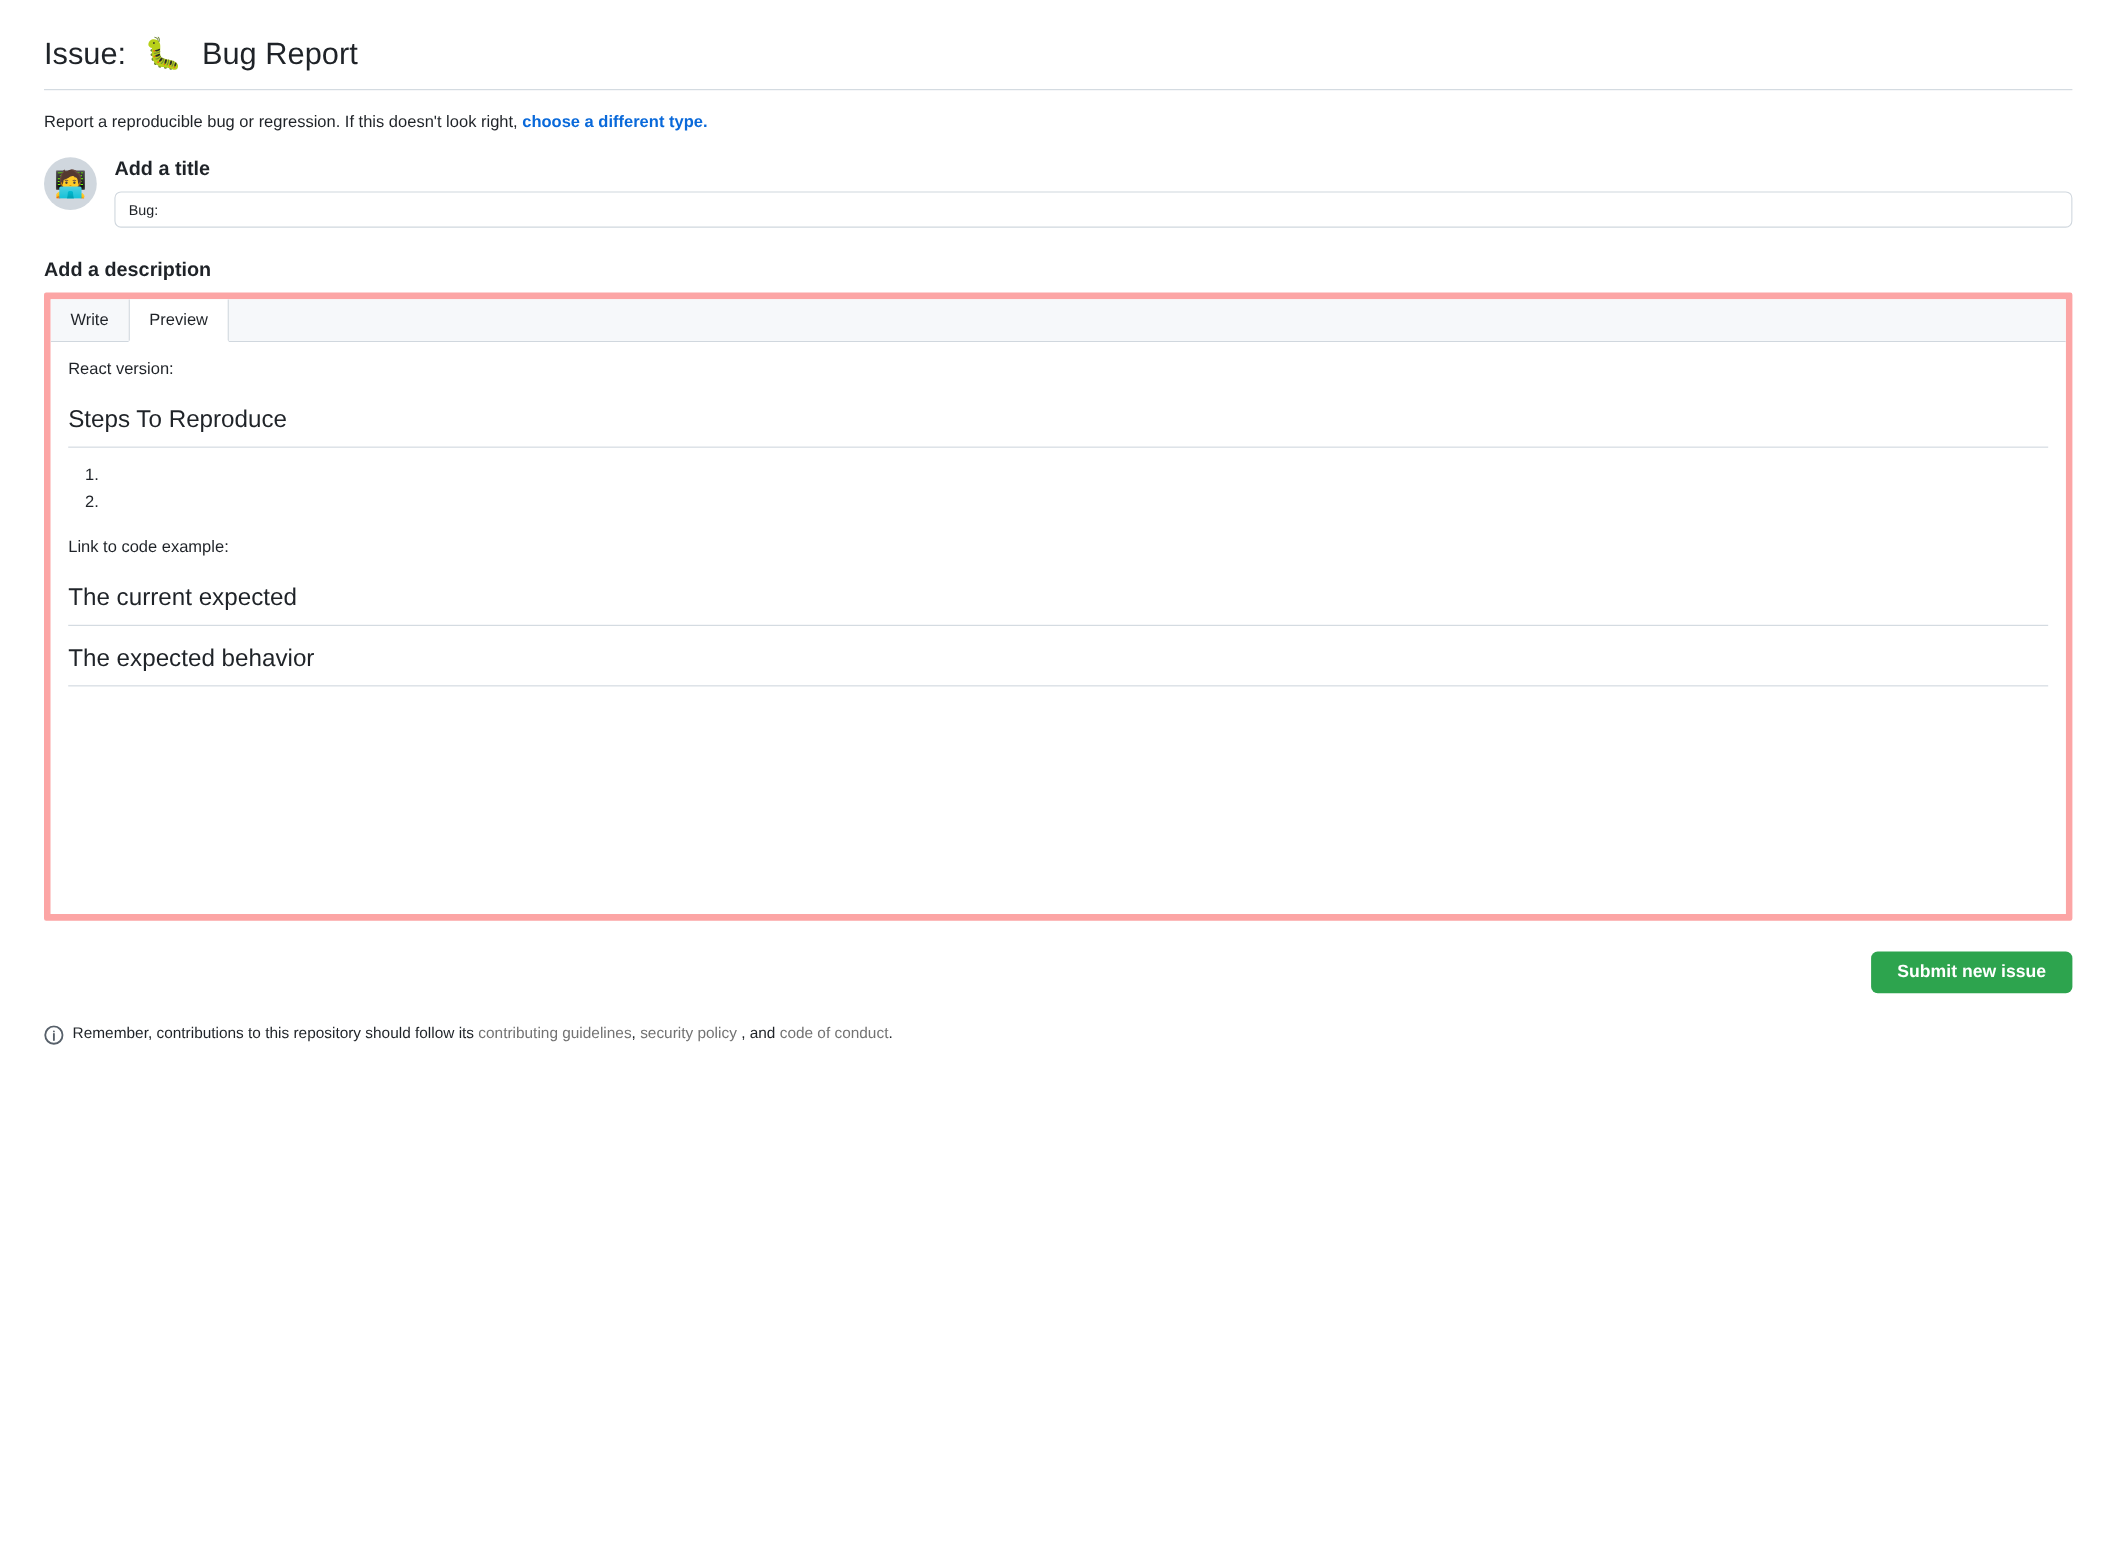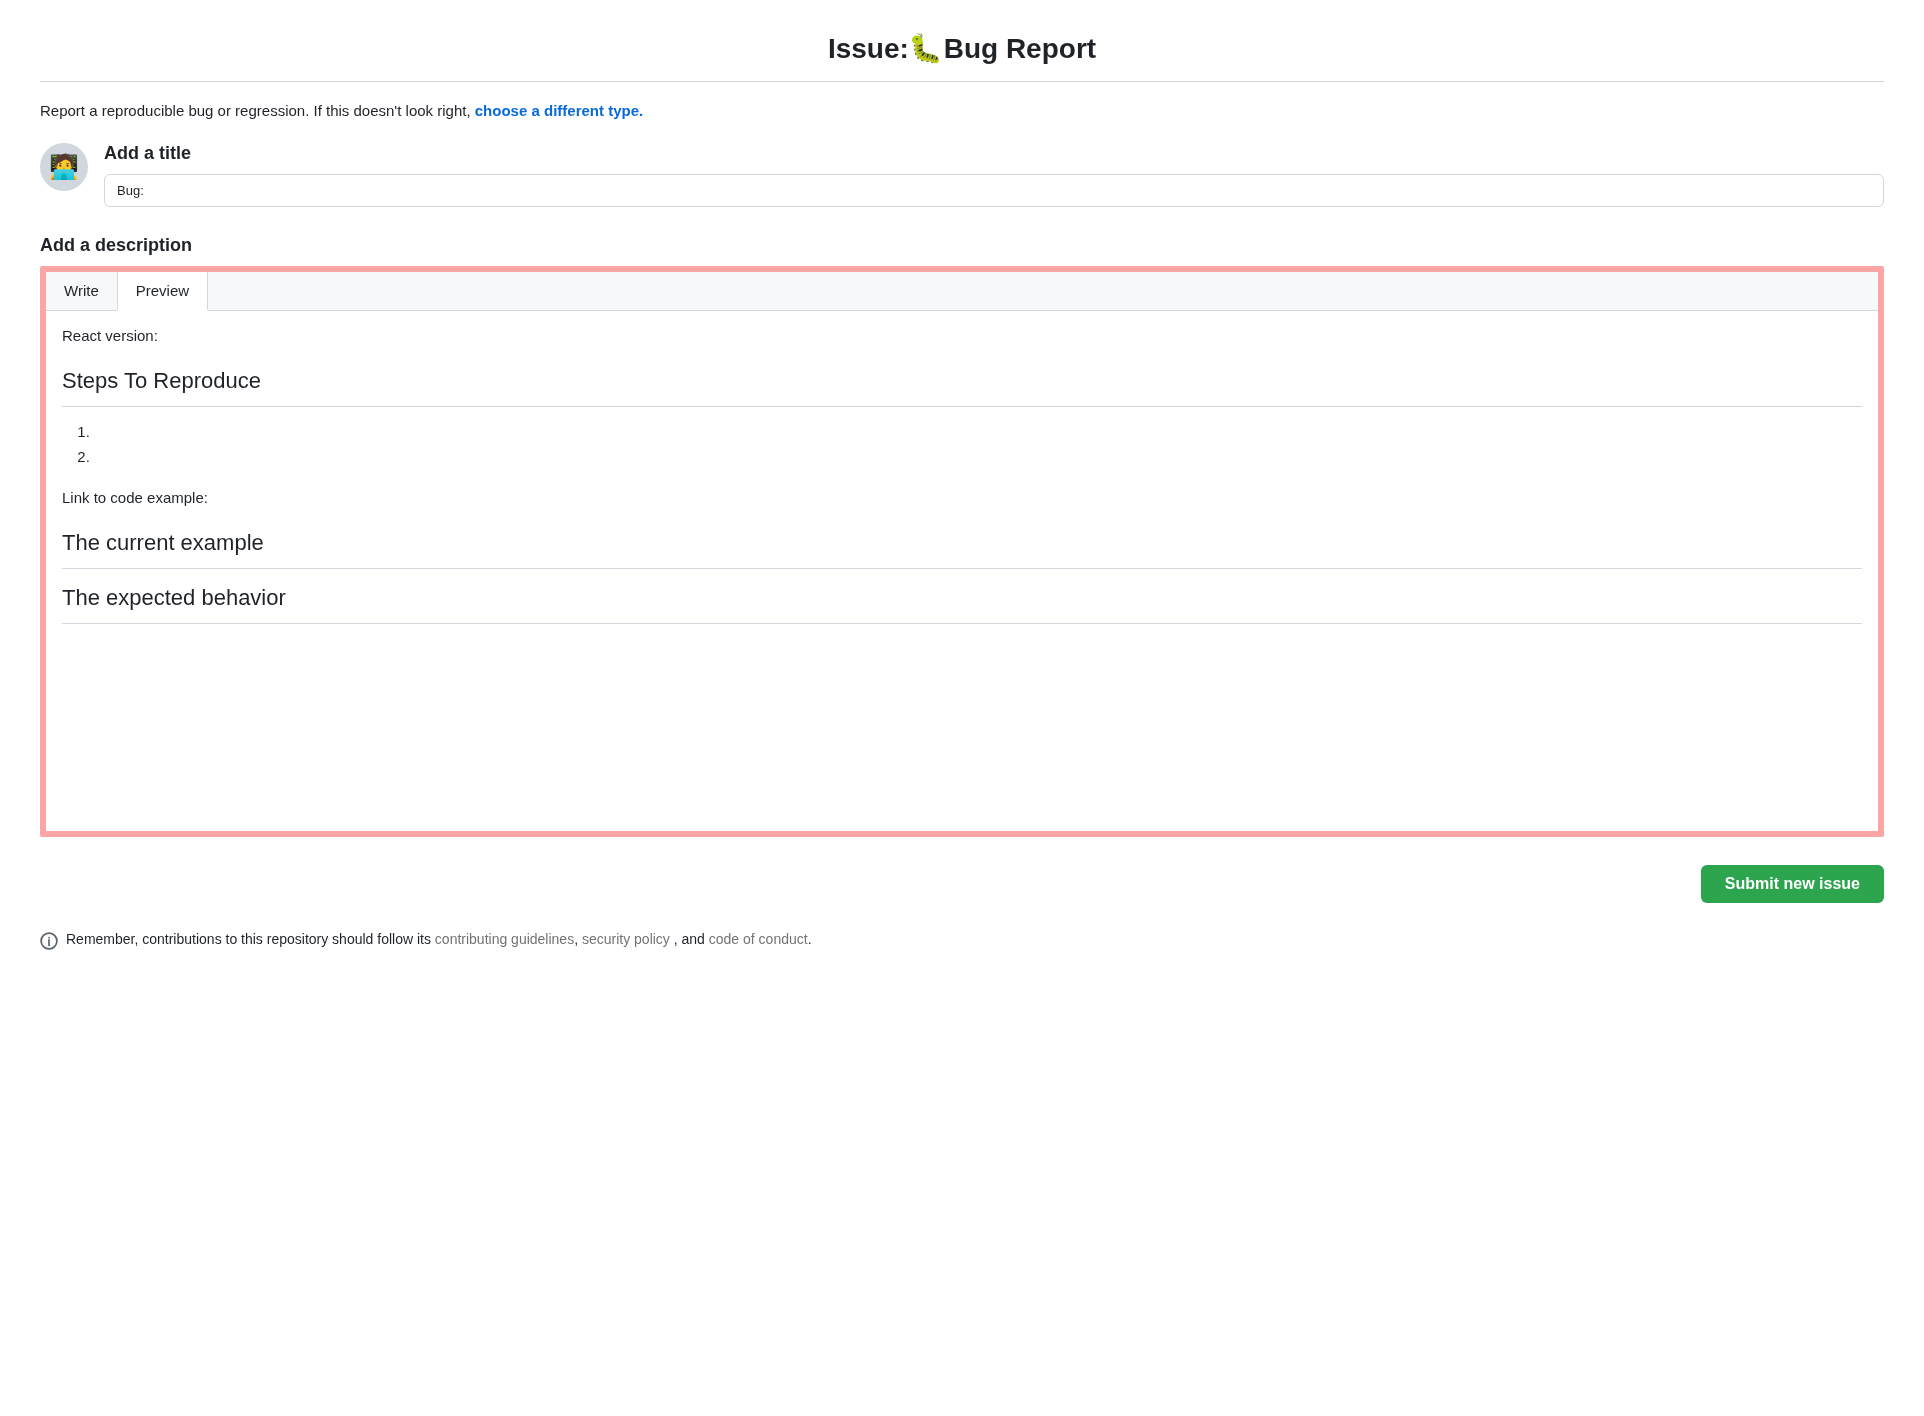--- a/index.html
+++ b/index.html
@@ -12,26 +12,25 @@
       font-family: -apple-system, BlinkMacSystemFont, "Segoe UI", Helvetica, Arial, sans-serif;
       font-size: 16px;
       color: #1f2328;
       background: #ffffff;
       padding: 32px 40px;
       max-width: 1924px;
     }
 
     .page-title {
       font-size: 28px;
-      font-weight: 700;
+      font-weight: 400;
       margin-bottom: 16px;
       display: flex;
       align-items: center;
-      gap: 0;
-      justify-content: center;
+      gap: 17px;
     }
 
     .divider {
       border: none;
       border-top: 1px solid #d0d7de;
       margin-bottom: 20px;
     }
 
     .description-text {
       font-size: 15px;
@@ -257,21 +256,21 @@
       <h2 class="preview-heading">Steps To Reproduce</h2>
       <hr class="preview-separator">
 
       <ol class="preview-ol">
         <li></li>
         <li></li>
       </ol>
 
       <p class="preview-link-to-code">Link to code example:</p>
 
-      <h2 class="preview-heading">The current example</h2>
+      <h2 class="preview-heading">The current expected</h2>
       <hr class="preview-separator">
 
       <h2 class="preview-heading">The expected behavior</h2>
       <hr class="preview-separator">
     </div>
   </div>
 </div>
 
 <div class="actions-row">
   <button class="submit-button">Submit new issue</button>

